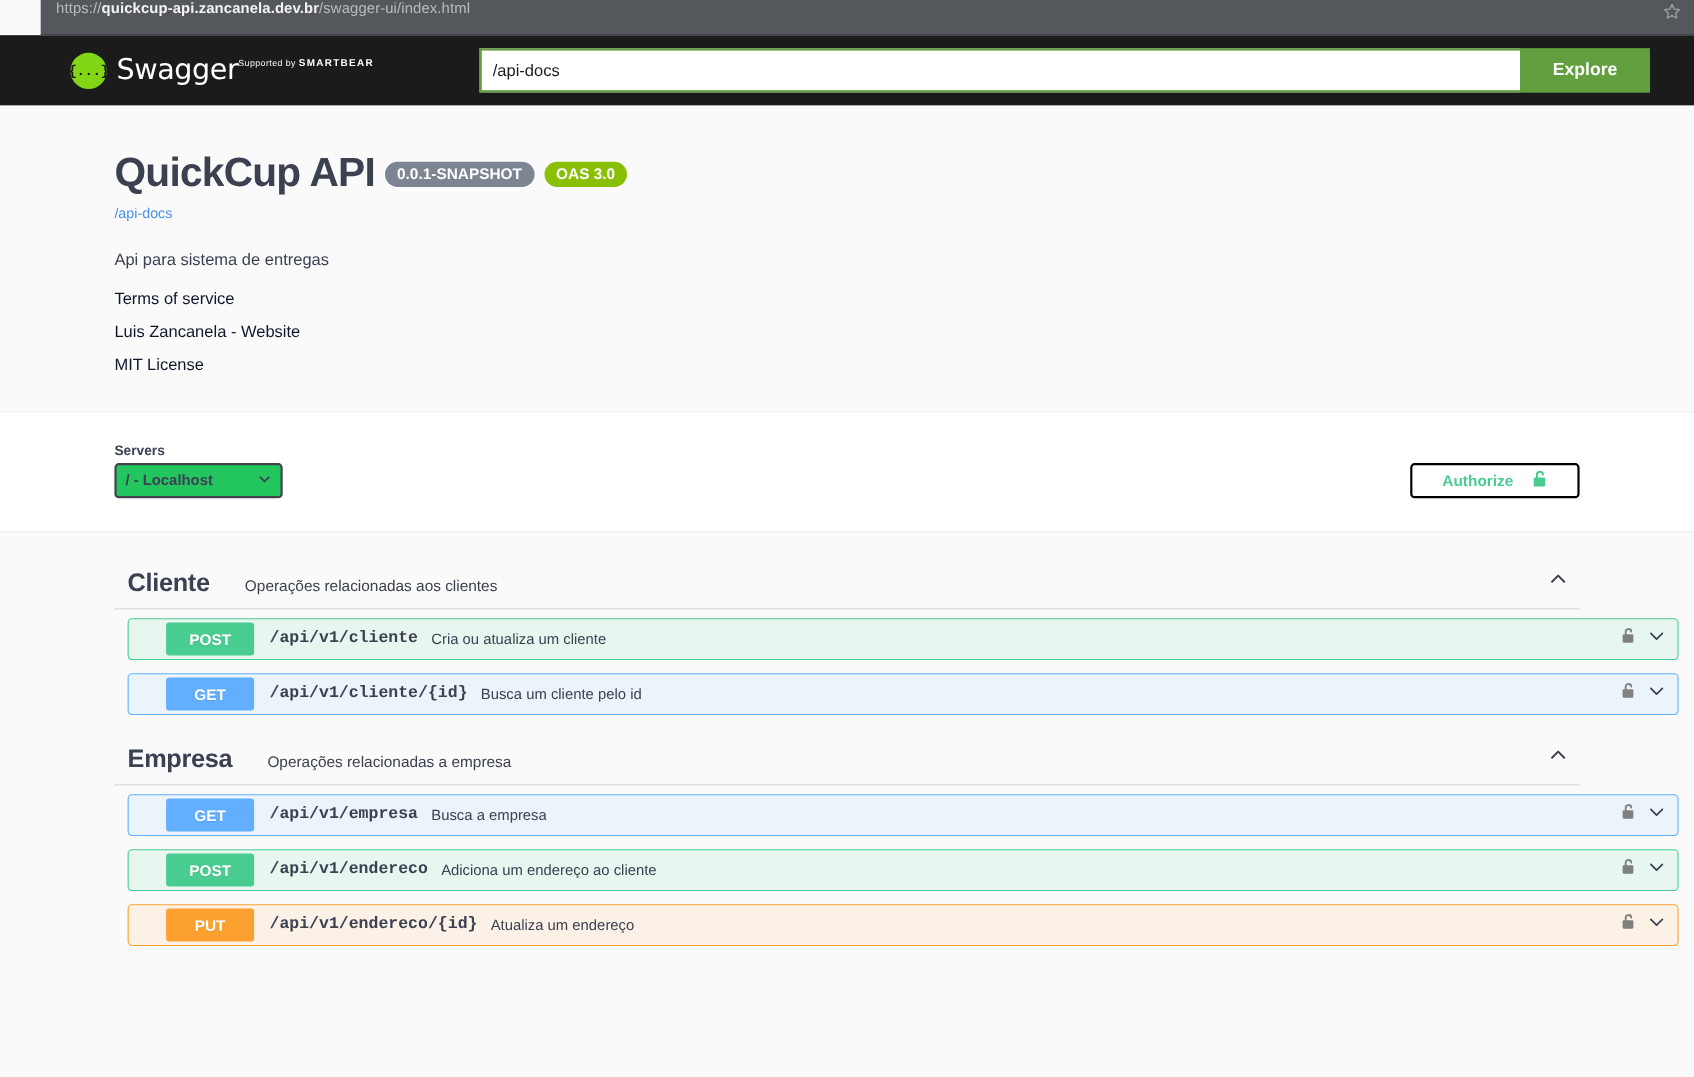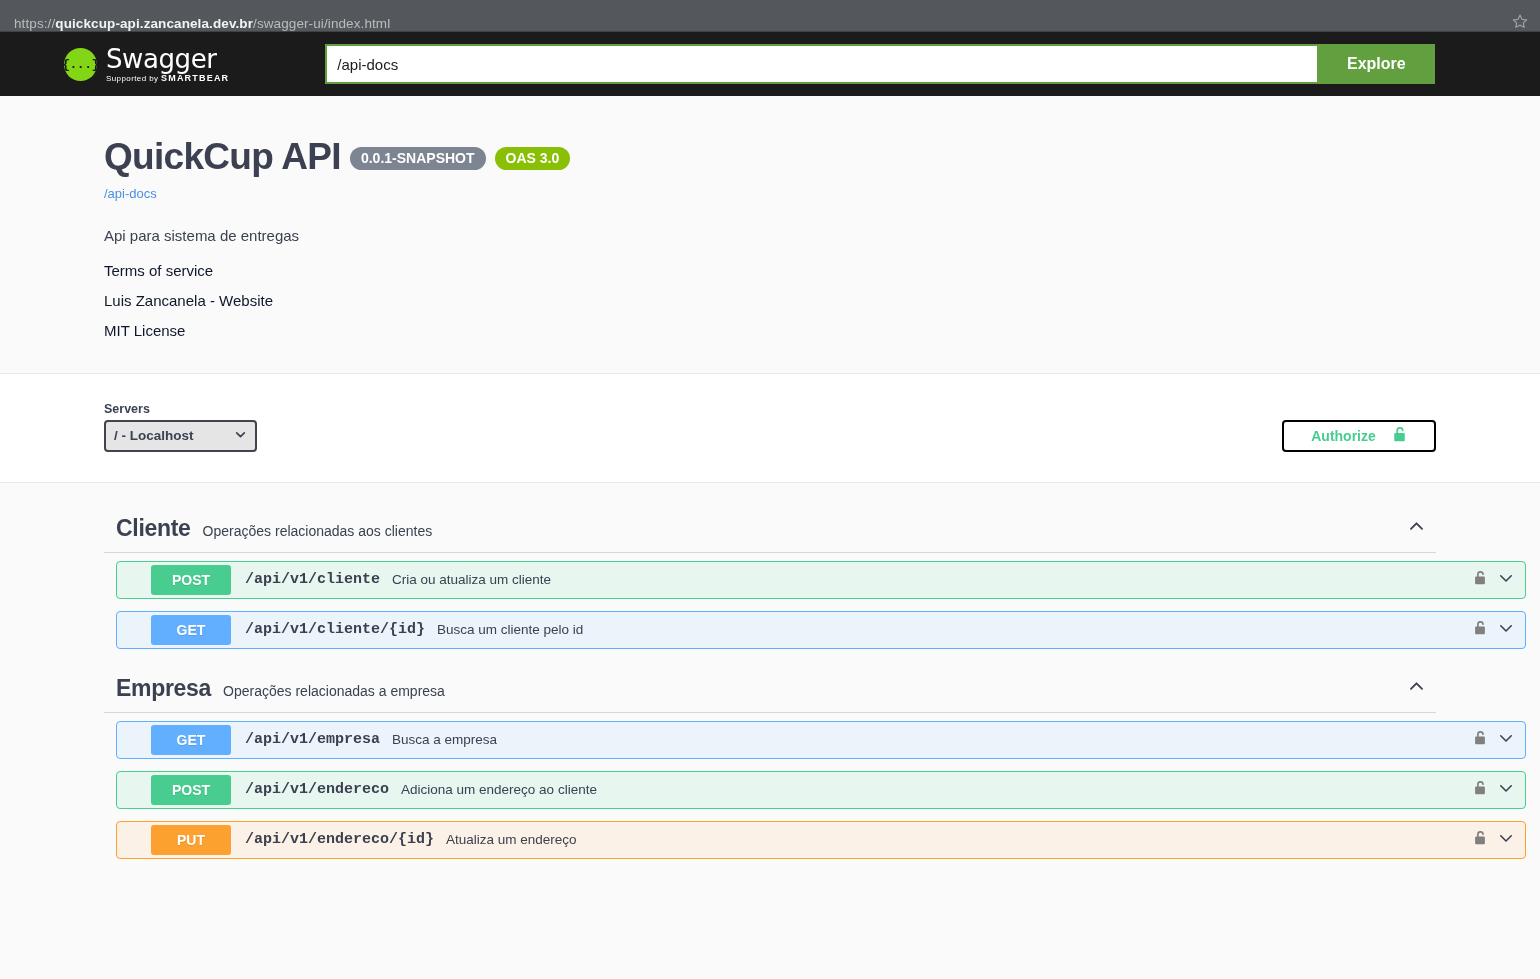--- a/index.html
+++ b/index.html
@@ -12,23 +12,24 @@
     font-family: "Liberation Sans", sans-serif;
     -webkit-font-smoothing: antialiased;
   }
 
   
   #browser-bar {
     height: 32px;
     background: #54585c;
     border-bottom: 1px solid #3f4346;
     display: flex;
-    align-items: flex-end;
+    align-items: flex-start;
     padding: 0 10px 0 14px;
     position: relative;
+    margin-left: 37px;
   }
   #url-text {
     font-size: 13.5px;
     color: #b9bcbf;
     letter-spacing: .1px;
     white-space: nowrap;
   }
   #url-text .host { color: #f2f3f4; font-weight: bold; }
   #bookmark-star {
     margin-left: auto;
@@ -56,21 +57,21 @@
     background: #7ed321;
     background: #82d616;
     display: flex; align-items: center; justify-content: center;
     color: #1b1b1b;
     font-family: "Liberation Mono", monospace;
     font-size: 13px;
     font-weight: bold;
     letter-spacing: -0.5px;
     margin-right: 9px;
   }
-  #logo-words { display: flex; flex-direction: column; line-height: 1; }
+  #logo-words { display: flex; flex-direction: row; line-height: 1; }
   #logo-title {
     color: #fff;
     font-size: 26px;
     font-weight: 400;
     letter-spacing: -0.4px;
     font-family: "DejaVu Sans", sans-serif;
   }
   #logo-sub {
     margin-top: 2px;
     font-size: 8px;
@@ -177,21 +178,21 @@
     font-weight: bold;
     color: #3b4151;
     margin-bottom: 4px;
     display: block;
   }
   #server-select {
     width: 153px;
     height: 32px;
     border: 2px solid #41444e;
     border-radius: 4px;
-    background: #e5e5e5;
+    background: #22c55e;
     color: #3b4151;
     font-size: 13.5px;
     font-weight: bold;
     padding: 0 8px;
     display: flex;
     align-items: center;
     justify-content: space-between;
     cursor: pointer;
     font-family: "Liberation Sans", sans-serif;
     gap: 11px;
@@ -218,20 +219,21 @@
   
   #paths-section { padding-top: 18px; }
   .tag-block { margin-bottom: 8px; }
   .tag-header {
     display: flex;
     align-items: baseline;
     padding: 14px 10px 10px 12px;
     cursor: pointer;
     border-bottom: 1px solid #d7d7d7;
     margin: 0 0 8px 0;
+    gap: 20px;
   }
   .tag-name {
     font-size: 23px;
     font-weight: bold;
     color: #3b4151;
     letter-spacing: -0.3px;
     font-family: "Liberation Sans", sans-serif;
   }
   .tag-desc {
     font-size: 14px;

